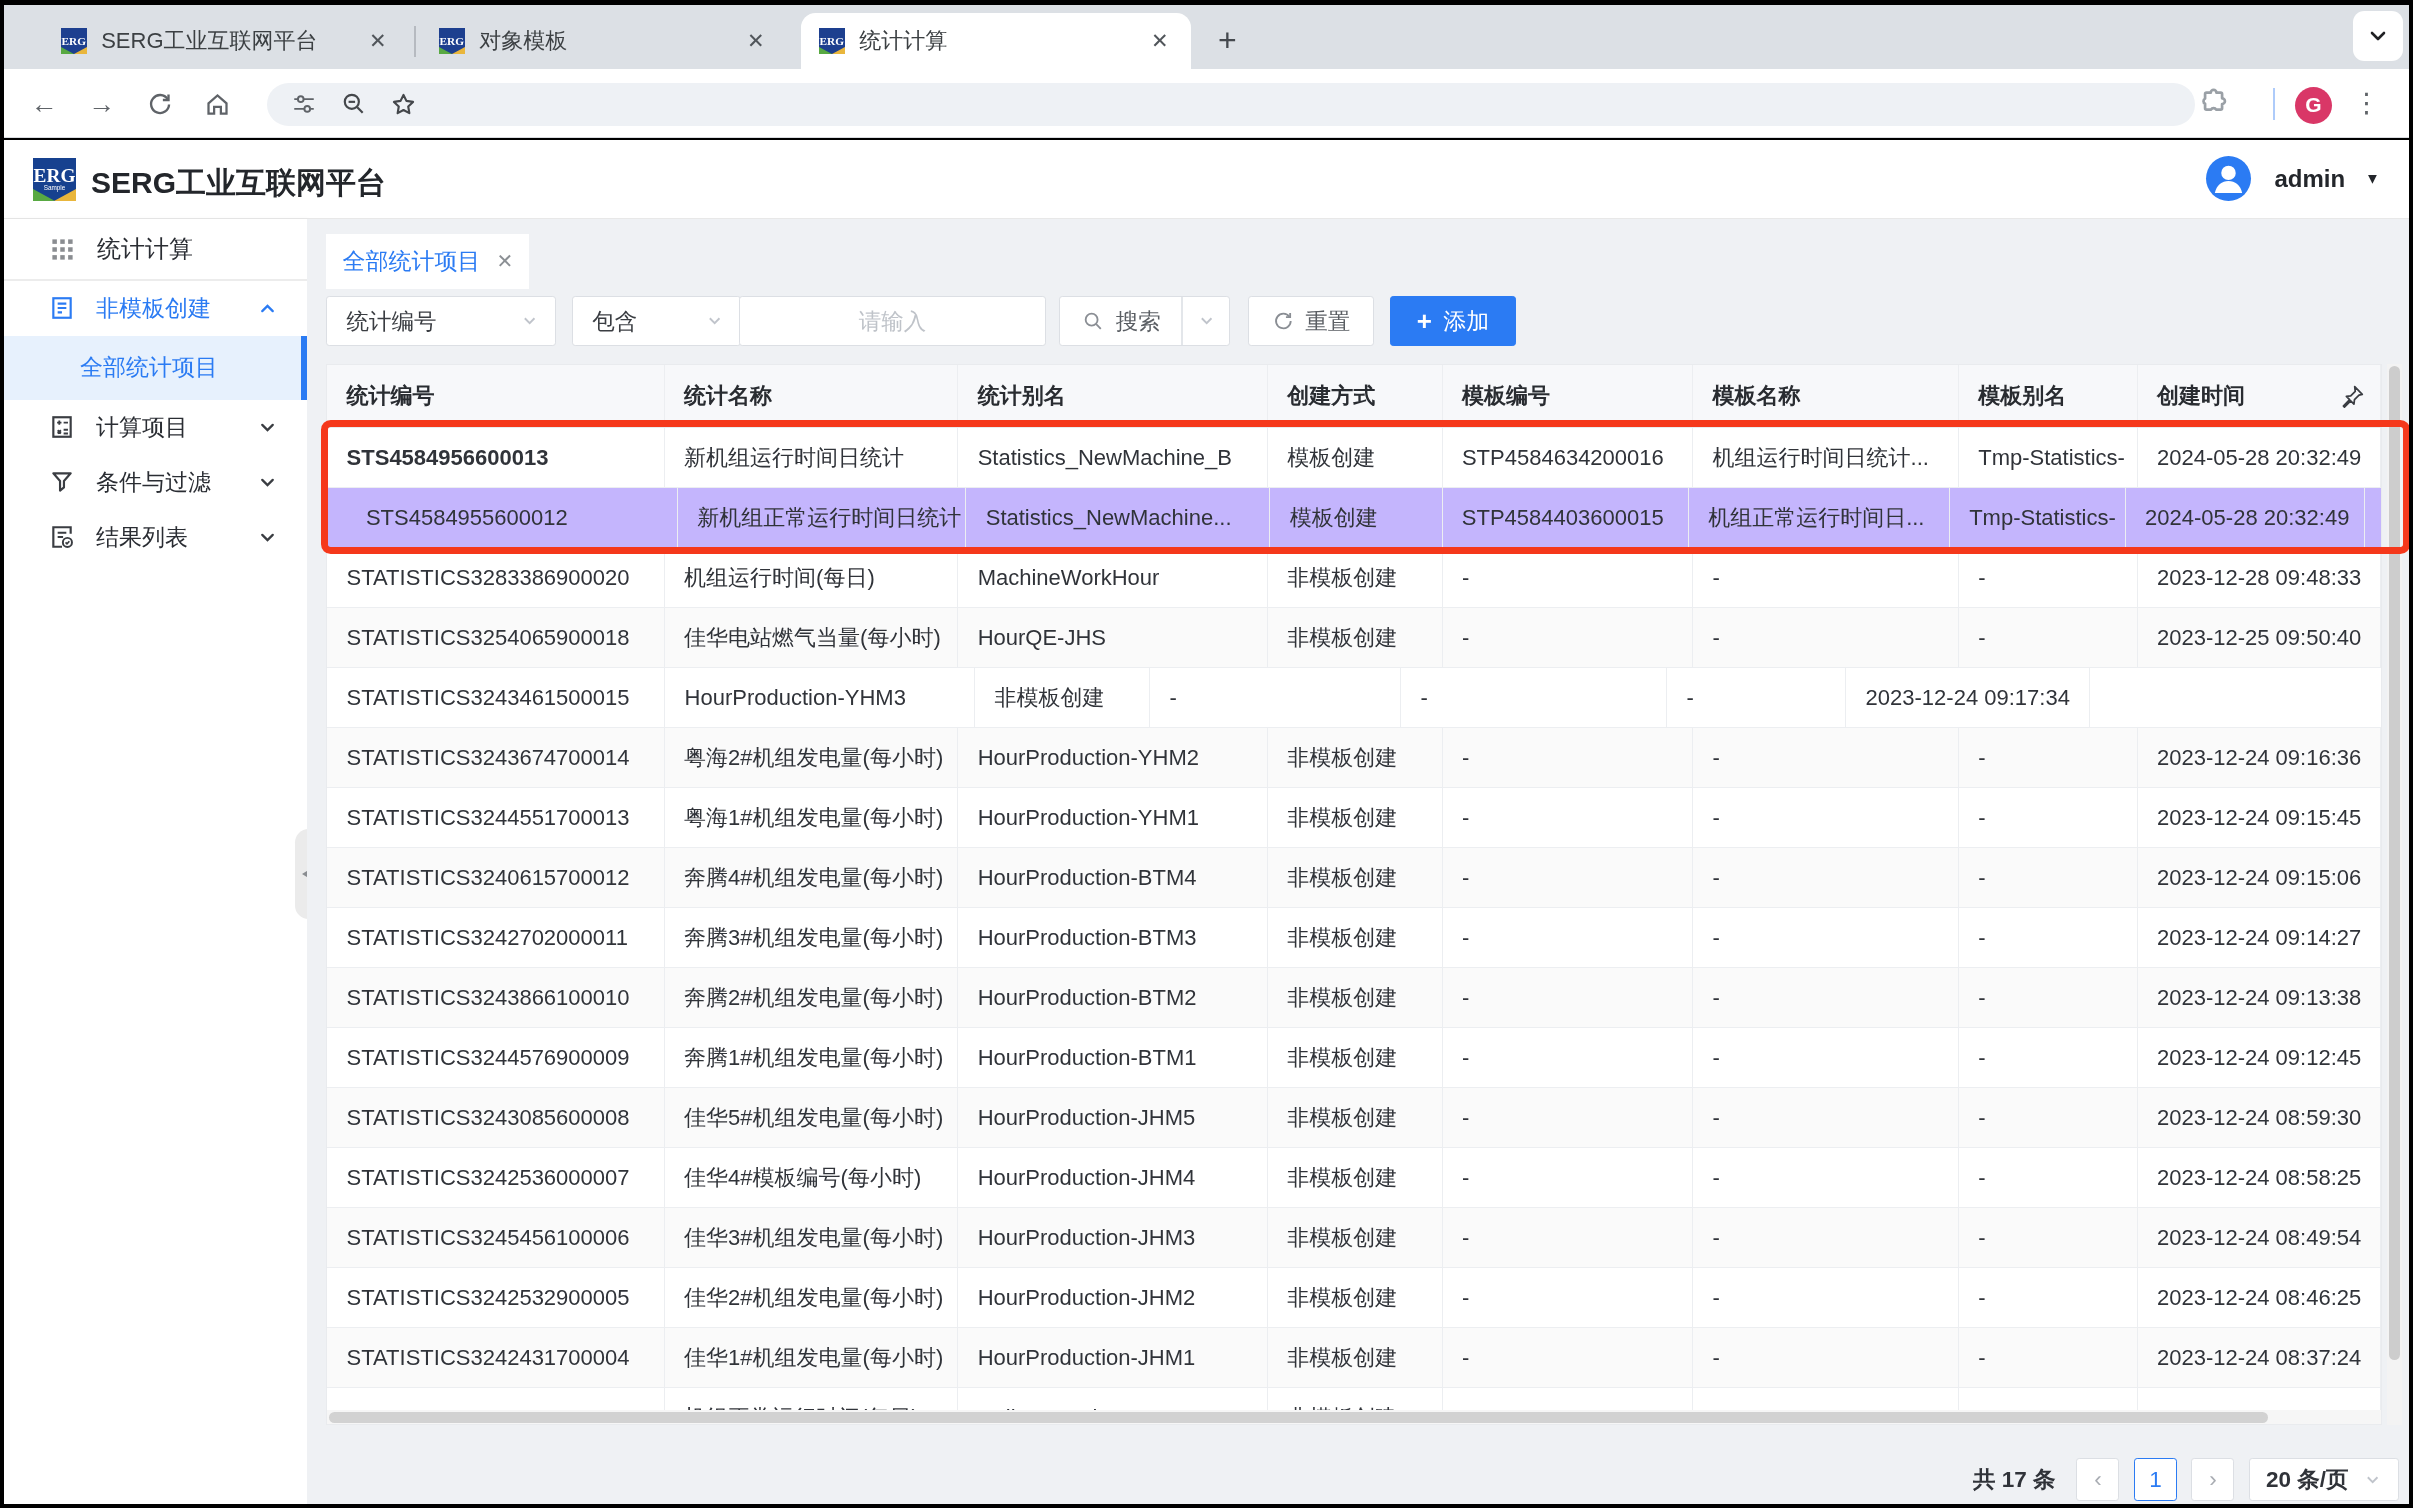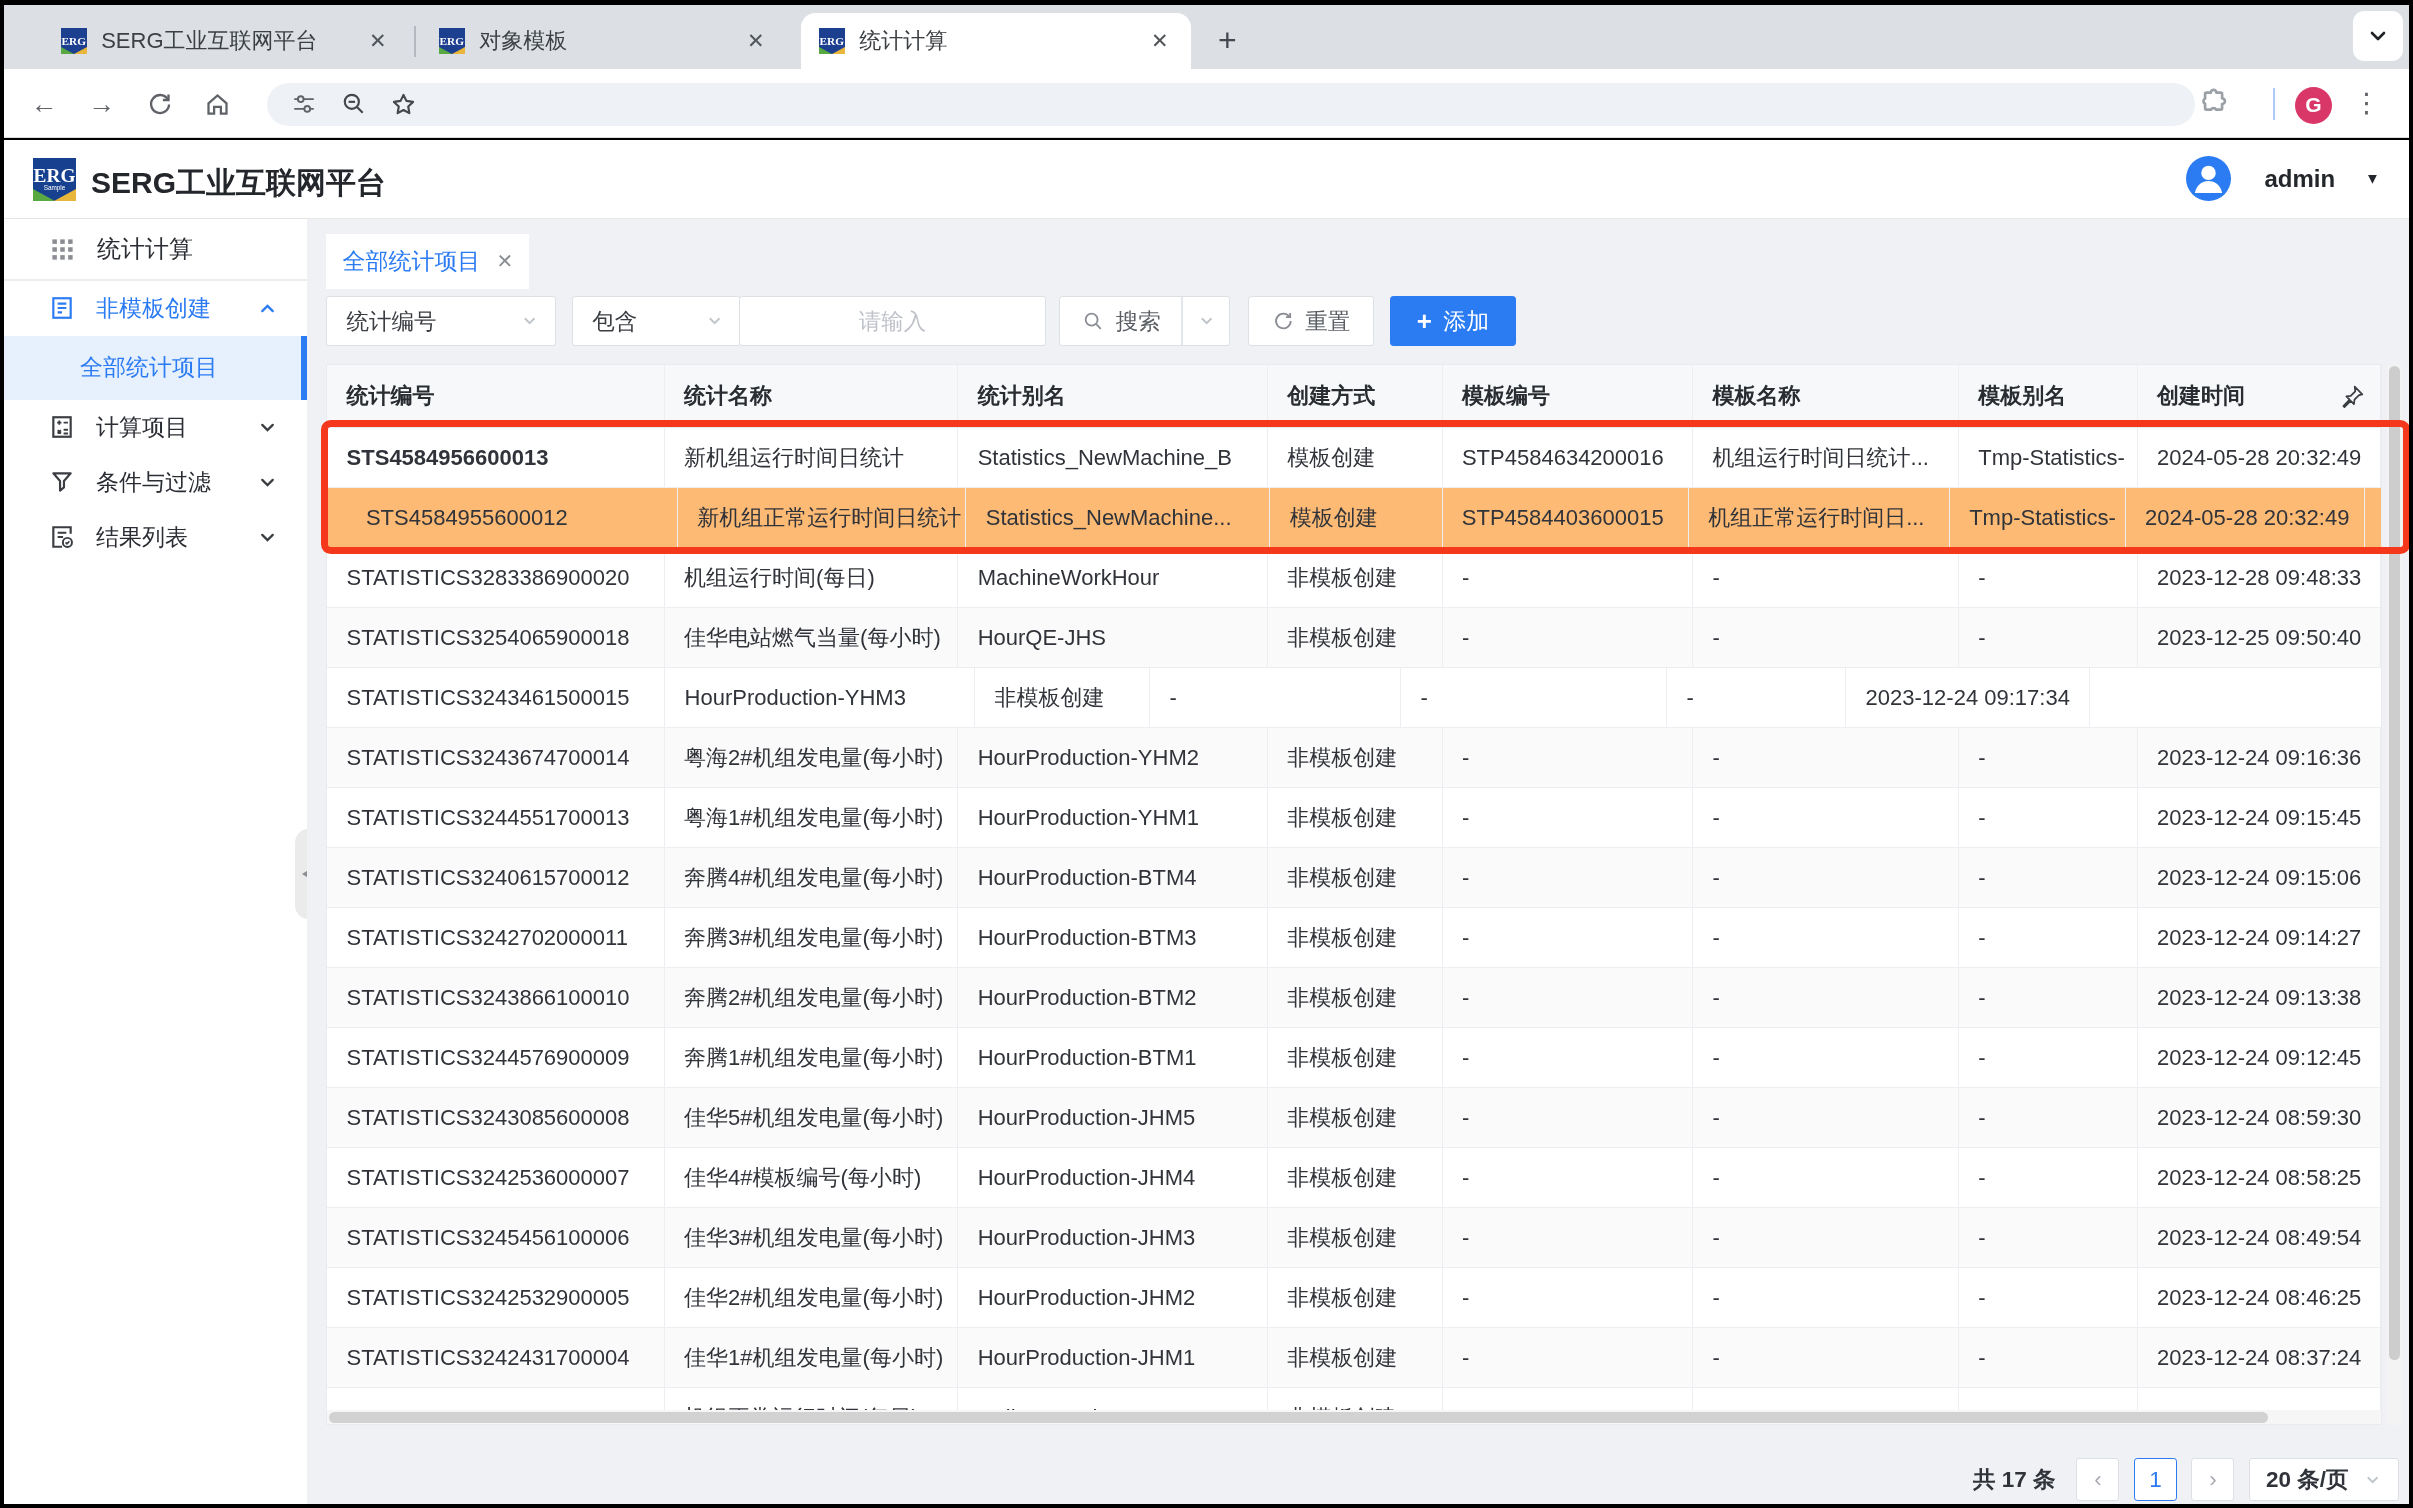--- a/index.html
+++ b/index.html
@@ -35,21 +35,21 @@
           display:flex;align-items:center;justify-content:center;}
   
   .appheader{position:absolute;left:4px;top:140px;right:4px;height:79px;background:#fff;border-bottom:1.6px solid #e8e8e8;box-sizing:border-box;}
   .logo{position:absolute;left:29px;top:17.7px;width:43px;height:43px;background:#17418f;overflow:hidden;
         display:flex;flex-direction:column;align-items:center;justify-content:center;}
   .logo .erg{color:#fff;font-family:"Liberation Serif","DejaVu Serif",serif;font-size:19.3px;font-weight:bold;line-height:17.7px;z-index:2;}
   .logo .sub{color:#fff;font-size:6.4px;line-height:7.2px;z-index:2;}
   .logo:before{content:'';position:absolute;bottom:0;left:0;border-bottom:12px solid #58a942;border-right:22px solid transparent;}
   .logo:after{content:'';position:absolute;bottom:0;right:0;border-bottom:12px solid #e9b63c;border-left:22px solid transparent;}
   .apptitle{position:absolute;left:87px;top:22.5px;font-size:30px;font-weight:bold;color:#23262b;}
-  .adminbox{position:absolute;right:32px;top:16px;display:flex;align-items:center;gap:33px;}
+  .adminbox{position:absolute;right:32px;top:16px;display:flex;align-items:center;gap:23px;}
   .avatar{width:45px;height:45px;border-radius:50%;background:#2b7bf3;display:flex;align-items:center;justify-content:center;}
   .adminname{font-size:24px;font-weight:bold;color:#23262b;}
   .caret{font-size:17.7px;color:#23262b;}
   
   .sidebar{position:absolute;left:4px;top:219px;width:303px;bottom:4.8px;background:#fff;box-shadow:1.6px 0 4.8px rgba(0,0,0,.04);}
   .side-app{height:60px;display:flex;align-items:center;gap:21px;padding-left:45px;font-size:24px;color:#2a2d33;}
   .sdivider{height:1.6px;background:#ececec;margin:0;}
   .mitem{height:55px;display:flex;align-items:center;gap:21px;padding-left:45px;font-size:23px;color:#2a2d33;position:relative;}
   .mitem .chev{position:absolute;right:29px;}
   .mitem.blue{color:#2b7bf3;}
@@ -73,21 +73,21 @@
   .btn-add{background:#2b7bf3;border-color:#2b7bf3;color:#fff;font-size:23px;}
   .splitdiv{position:absolute;right:46px;top:0;bottom:0;width:1.6px;background:#e3e6ea;}
   
   .tablecard{position:absolute;left:19.3px;top:145px;width:2056px;height:1061px;background:#fff;
              border:0.8px solid #e9ebee;box-sizing:border-box;overflow:hidden;}
   .thead{display:flex;height:63px;background:#f7f8fa;border-bottom:0.8px solid #e9ebee;box-sizing:border-box;position:relative;}
   .th{display:flex;align-items:center;padding:0 19.3px;box-sizing:border-box;font-size:22px;font-weight:bold;
       color:#292c31;border-right:0.8px solid #eceef1;white-space:nowrap;overflow:hidden;}
   .tr{display:flex;height:60px;border-bottom:0.8px solid #eceef1;box-sizing:border-box;background:#fff;}
   .tr.alt{background:#fafafa;}
-  .tr.sel{background:#fdba74;justify-content:flex-end;}
+  .tr.sel{background:#c4b5fd;justify-content:flex-end;}
   .td{display:flex;align-items:center;padding:0 19.3px;box-sizing:border-box;font-size:22px;color:#303339;
       border-right:0.8px solid #eceef1;white-space:nowrap;overflow:hidden;text-overflow:ellipsis;}
   .pin{position:absolute;right:16px;top:19.3px;}
   .hscroll{position:absolute;left:0;top:1045px;width:100%;height:14.5px;background:#f6f6f6;}
   .hthumb{position:absolute;left:1.6px;top:1.6px;height:11.3px;width:1939px;background:#d2d2d2;border-radius:5.6px;}
   .vscroll{position:absolute;left:2080px;top:145px;width:14.5px;height:1061px;background:#f3f3f3;}
   .vthumb{position:absolute;left:1.6px;top:2.4px;width:11.3px;height:994px;background:#cdcdcd;border-radius:5.6px;}
   .redbox{position:absolute;left:13.7px;top:201px;width:2089px;height:134px;border:7.2px solid #f5381b;
           border-radius:9.7px;box-sizing:border-box;pointer-events:none;z-index:5;}
   

